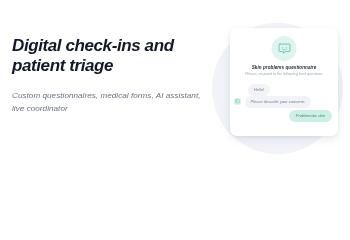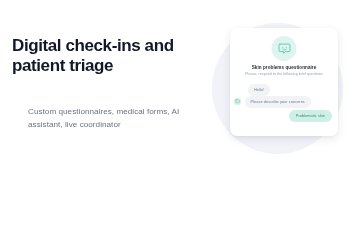--- a/index.html
+++ b/index.html
@@ -12,39 +12,40 @@
     height: 158px;
     overflow: hidden;
     font-family: "Liberation Sans", sans-serif;
     -webkit-font-smoothing: antialiased;
   }
   .stage {
     position: relative;
     width: 316px;
     height: 158px;
     background: #ffffff;
+    font-style: italic;
   }
 
   
   .copy {
     position: absolute;
     left: 12px;
     top: 36px;
     width: 190px;
   }
   .headline {
     margin: 0;
     font-size: 17px;
     line-height: 20px;
     font-weight: 700;
     letter-spacing: -0.4px;
     color: #111827;
   }
   .subcopy {
-    margin: 16px;
+    margin: 0;
     padding-top: 13px;
     font-size: 8.1px;
     line-height: 13px;
     font-weight: 400;
     letter-spacing: 0.05px;
     color: #6b7280;
   }
 
   
   .illus {

